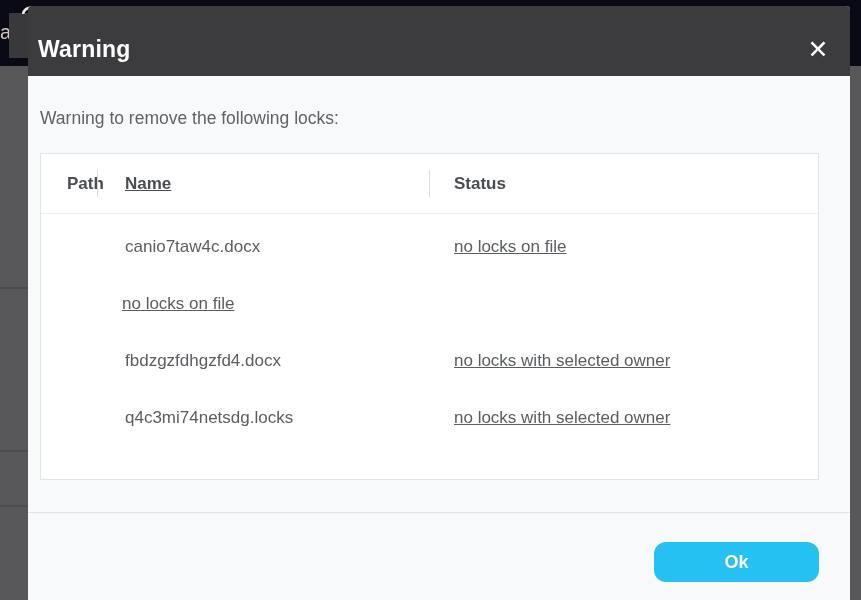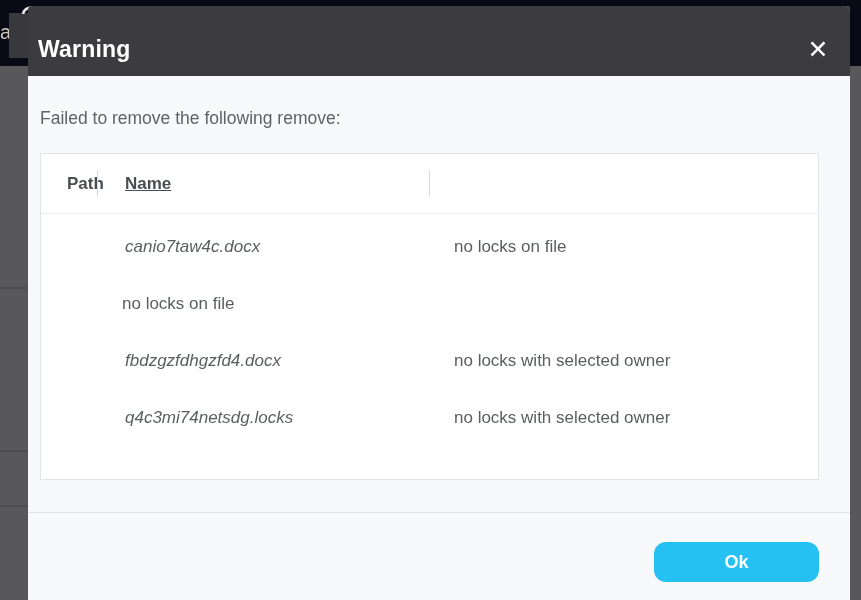--- a/index.html
+++ b/index.html
@@ -58,22 +58,22 @@
   .th-path::after,.th-name::after{
     content:"";position:absolute;right:0;top:16px;height:27px;width:1px;background:#d9dbdd;
   }
   .tbody{padding-top:4px;}
   .trow{display:flex;height:57px;}
   .tcell{
     display:flex;align-items:center;box-sizing:border-box;
     font-size:17px;color:#5b5e61;
   }
   .col-path{width:57px;padding-left:26px;}
-  .col-name{width:332px;padding-left:27px;font-style:italic;}
-  .col-status{flex:1;padding-left:24px;}
+  .col-name{width:332px;padding-left:27px;}
+  .col-status{flex:1;padding-left:24px;text-decoration:underline;}
 
   
   .footer-divider{position:absolute;left:0;top:506px;width:100%;height:1px;background:#e0e2e4;}
   .ok-button{
     position:absolute;top:536px;right:31px;width:165px;height:40px;
     background:#25c1f2;border:none;border-radius:12px;
     color:#ffffff;font-size:18px;font-weight:bold;
     display:flex;align-items:center;justify-content:center;cursor:pointer;
     font-family:"Liberation Sans","DejaVu Sans",sans-serif;
   }
@@ -95,26 +95,27 @@
     <path d="M2 9 C 4 1, 14 1, 17 8" fill="none" stroke="#e8e8ea" stroke-width="2.6"></path>
   </svg>
 </span>
 
 <div class="modal">
   <div class="modal-header">
     <span class="modal-title">Warning</span>
     <button class="close-button">✕</button>
   </div>
 
-  <div class="modal-message">Failed to remove the following remove:</div>
+  <div class="modal-message">Warning to remove the following locks:</div>
 
   <div class="locks-table">
     <div class="thead">
       <div class="th th-path">Path</div>
       <div class="th th-name">Name</div>
+      <div class="th th-status">Status</div>
     </div>
     <div class="tbody">
         <div class="trow">
           <div class="tcell col-path"></div>
           <div class="tcell col-name">canio7taw4c.docx</div>
           <div class="tcell col-status">no locks on file</div>
         </div>
         <div class="trow">
           <div class="tcell col-path"></div>
           <div class="tcell col-status">no locks on file</div>

